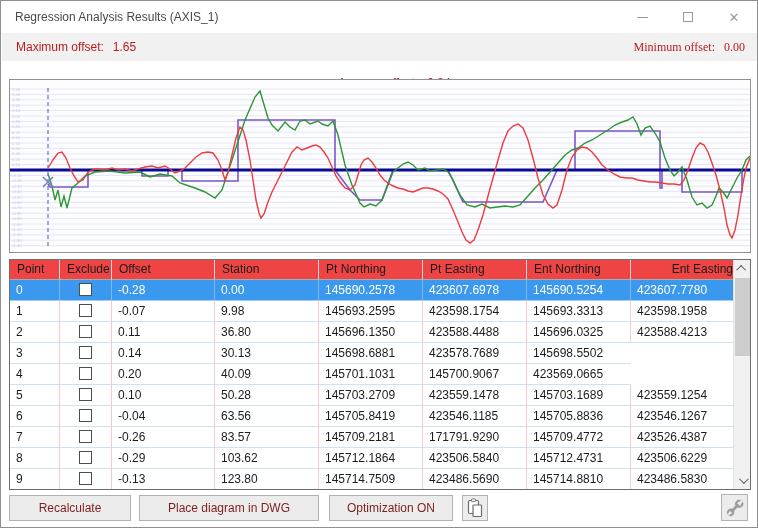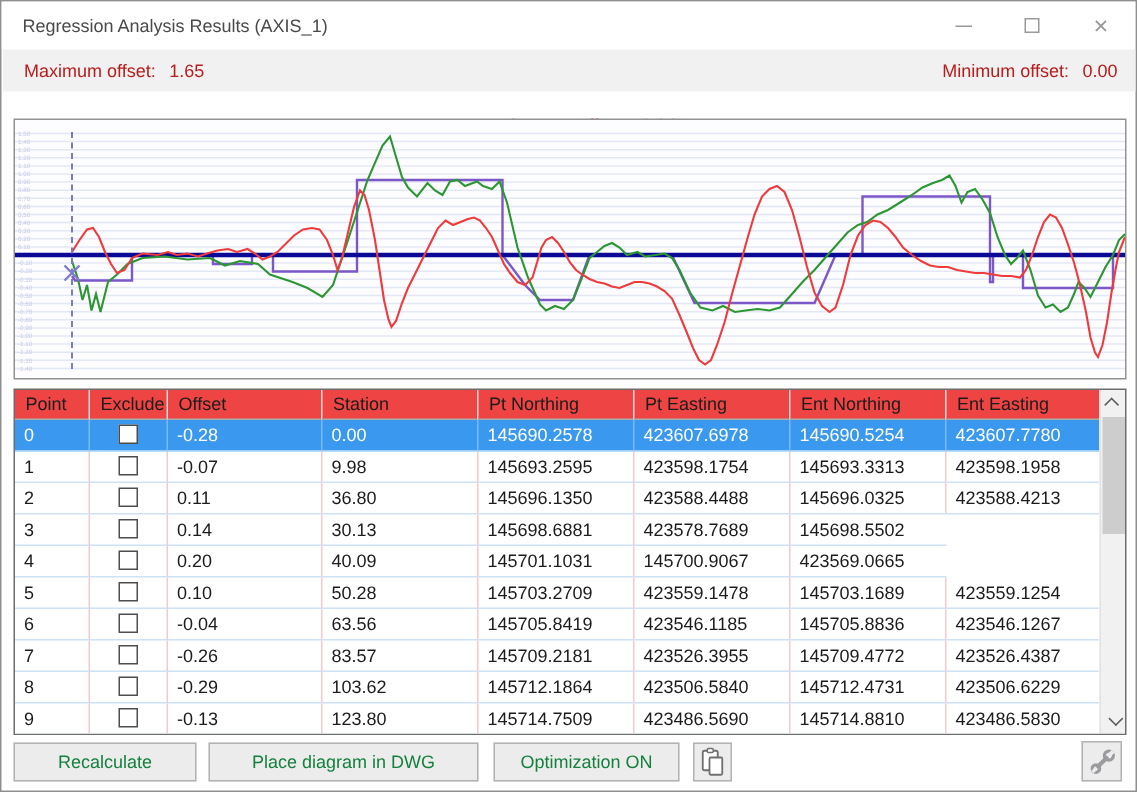--- a/index.html
+++ b/index.html
@@ -14,52 +14,52 @@
   .min-glyph { width:11px; height:0; border-top:1px solid #9a9a9a; display:block; }
   .max-glyph { width:10px; height:10px; border:1px solid #9a9a9a; display:block; }
   .close-glyph { font-size:13px; color:#9a9a9a; line-height:1; }
 
   
   .statsbar { position:absolute; left:1px; top:32px; width:756px; height:28px; background:#f1f1f1; font-size:12px; color:#b91c1c; }
   .stat { position:absolute; top:7px; white-space:nowrap; }
   .stat .lbl { margin-right:9px; }
   .stat-left { left:14px; }
   .stat-mid { left:336px;margin-top:36px; }
-  .stat-right { right:13px; }
+  .stat-right { right:13px;font-family:Liberation Serif, serif; }
 
   
   .chart-panel { position:absolute; left:8px; top:78px; width:742px; height:174px; border:1px solid #919191; background:#fdfdff; box-shadow:inset -1px -1px 0 #fff; }
   .chart-panel svg { display:block; }
 
   
   .grid { position:absolute; left:8px; top:258px; width:742px; height:231px; border:1px solid #6d6d6d; background:#fff; font-size:12px; color:#1c1c1c; }
   .grid-inner { position:absolute; left:0; top:0; right:17px; bottom:0; overflow:hidden; }
   .g-row { display:grid; grid-template-columns:50px 52px 103px 104px 104px 104px 104px auto; }
   .g-head { height:20px; line-height:19px; background:#ef4444; }
   .g-head .hcell { border-right:1px solid #dadada; border-bottom:1px solid #ababab; padding-left:7px; overflow:hidden; white-space:nowrap; }
-  .g-head .hcell:last-child { border-right:none; }
+  .g-head .hcell:last-child { border-right:none;text-align:right; }
   .body-row { height:21px; line-height:20px; background:#fff; }
   .body-row .cell { border-right:1px solid #f2cccc; border-bottom:1px solid #cfe2f2; padding-left:6px; overflow:hidden; white-space:nowrap; }
   .body-row .cell:last-child { border-right:none; }
   .body-row.sel { background:#3a99ef; color:#fff; }
   .body-row.sel .cell { border-right-color:#77bdf4; border-bottom-color:#9fcdf5; }
   .cb { width:13px; height:13px; border:1px solid #4d4d4d; background:#fff; margin:3px auto 0 auto; }
   .cell-center { padding-left:0 !important; }
 
   
   .vscroll { position:absolute; right:0; top:0; bottom:0; width:17px; background:#f1f1f1; border-left:1px solid #e2e2e2; }
   .sb-btn { position:absolute; left:0; width:17px; height:17px; display:flex; align-items:center; justify-content:center; }
   .sb-up { top:0; } .sb-down { bottom:0; }
   .chev { width:7px; height:7px; border-left:1px solid #5a5a5a; border-top:1px solid #5a5a5a; display:block; }
   .chev-up { transform:rotate(45deg) translateY(2px); }
   .chev-down { transform:rotate(225deg) translateY(2px); }
   .sb-thumb { position:absolute; left:1px; top:18px; width:15px; height:78px; background:#cdcdcd; }
 
   
-  .btn { position:absolute; height:26px; background:#ececec; border:1px solid #b2b2b2; font-size:12px; color:#15803d; display:flex; align-items:center; justify-content:center; font-family:"Liberation Sans",sans-serif; }
+  .btn { position:absolute; height:26px; background:#ececec; border:1px solid #b2b2b2; font-size:12px; color:#7f1d1d; display:flex; align-items:center; justify-content:center; font-family:"Liberation Sans",sans-serif; }
   .btn-recalc { left:8px; top:494px; width:122px; }
   .btn-place { left:138px; top:494px; width:180px; }
   .btn-optim { left:328px; top:494px; width:124px; }
   .btn-copy  { left:461px; top:494px; width:26px; }
   .btn-tools { left:720px; top:493px; width:27px; height:27px; }
 </style>
 </head>
 <body>
 
 <div class="window">
@@ -259,21 +259,21 @@
             <div class="cell">423546.1267</div>
           </div>
           <div class="g-row body-row">
             <div class="cell">7</div>
             <div class="cell cell-center">
               <div class="cb"></div>
             </div>
             <div class="cell">-0.26</div>
             <div class="cell">83.57</div>
             <div class="cell">145709.2181</div>
-            <div class="cell">423526.3955</div>
+            <div class="cell">171791.9290</div>
             <div class="cell">145709.4772</div>
             <div class="cell">423526.4387</div>
           </div>
           <div class="g-row body-row">
             <div class="cell">8</div>
             <div class="cell cell-center">
               <div class="cb"></div>
             </div>
             <div class="cell">-0.29</div>
             <div class="cell">103.62</div>

